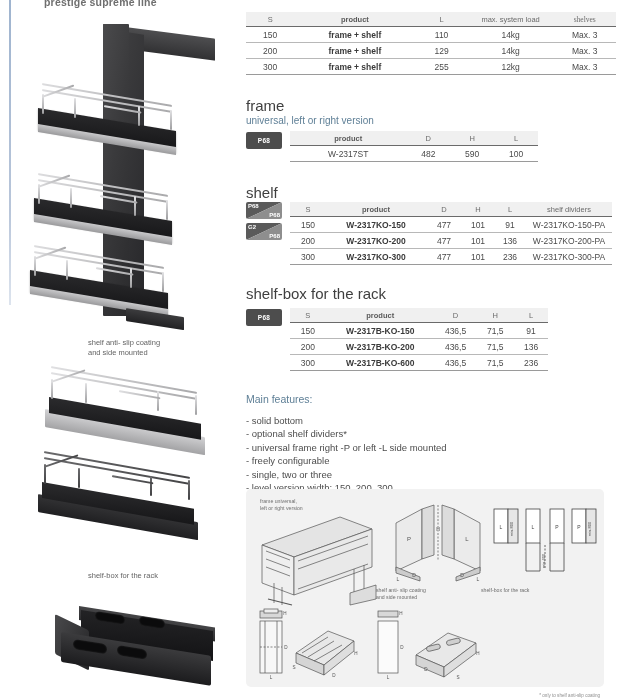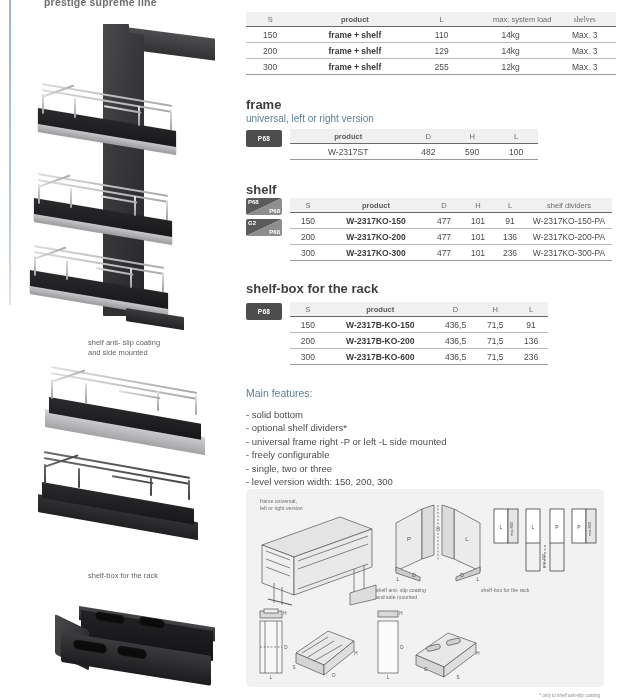--- a/index.html
+++ b/index.html
@@ -135,21 +135,21 @@
   .box-slot {
     position:absolute; background:#0b0b0c; border-radius:7px;
     transform:skewY(9deg); transform-origin:left top;
     box-shadow:inset 0 0 2px rgba(255,255,255,.15);
   }
 
   
   .right-col { position:absolute; left:246px; top:0; width:375px; }
 
   .sec-title {
-    font-size:13px; font-weight:bold; color:#3f3f3f; margin:8px 0 1px 0;
+    font-size:15px; font-weight:normal; color:#3f3f3f; margin:8px 0 1px 0;
   }
   .sec-sub {
     font-size:10px; color:#5e7f96; margin:0 0 5px 0; font-weight:400;
   }
 
   
   table.spec { border-collapse:collapse; font-size:8px; }
   table.spec th {
     background:#f0f0f0; color:#5a5a5a; font-weight:bold;
     padding:2.5px 2px; border-bottom:1.3px solid #6a6a6a;
@@ -314,21 +314,21 @@
   </div>
 
   <div class="right-col">
 
     <table class="spec" style="width:370px; margin-top:12px;">
       <thead>
           <tr>
         <th class="light" style="width:48px;">S</th>
         <th style="width:120px;">product</th>
         <th class="light" style="width:52px;">L</th>
-        <th class="light" style="width:85px;text-align:right;">max. system load</th>
+        <th class="light" style="width:85px;">max. system load</th>
         <th class="light" style="width:62px;font-family:Liberation Serif, serif;">shelves</th>
       </tr>
         </thead>
       <tbody>
         <tr>
           <td>150</td>
           <td class="prod">frame + shelf</td>
           <td>110</td>
           <td>14kg</td>
           <td>Max. 3</td>

